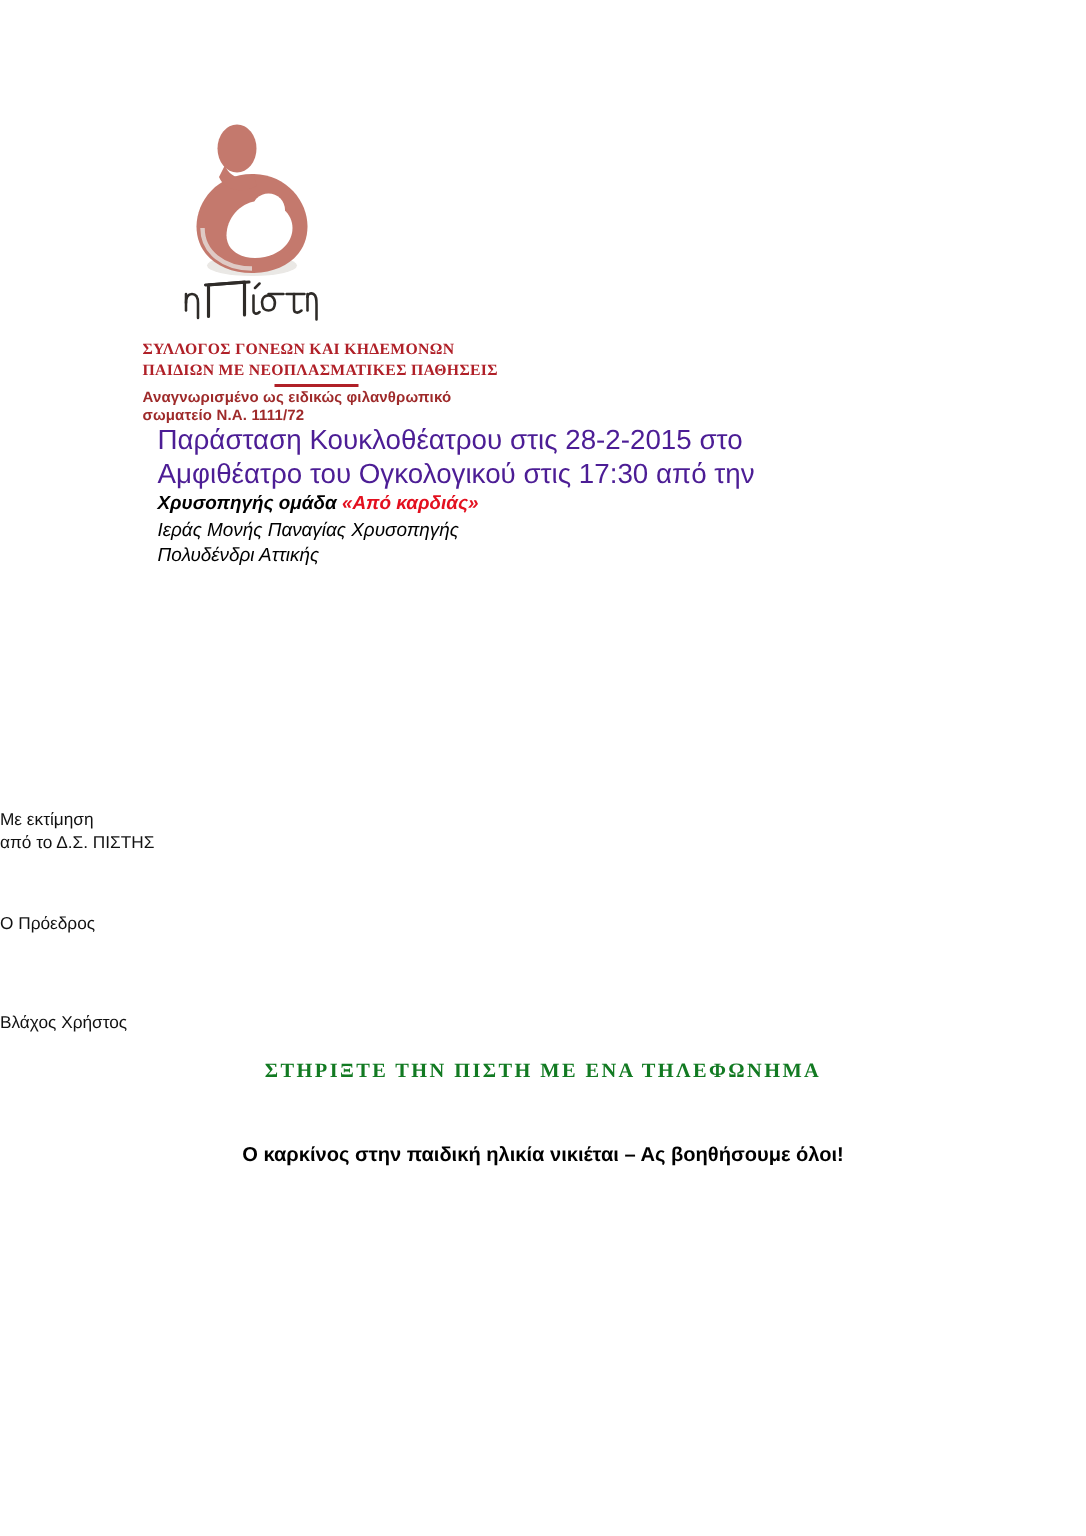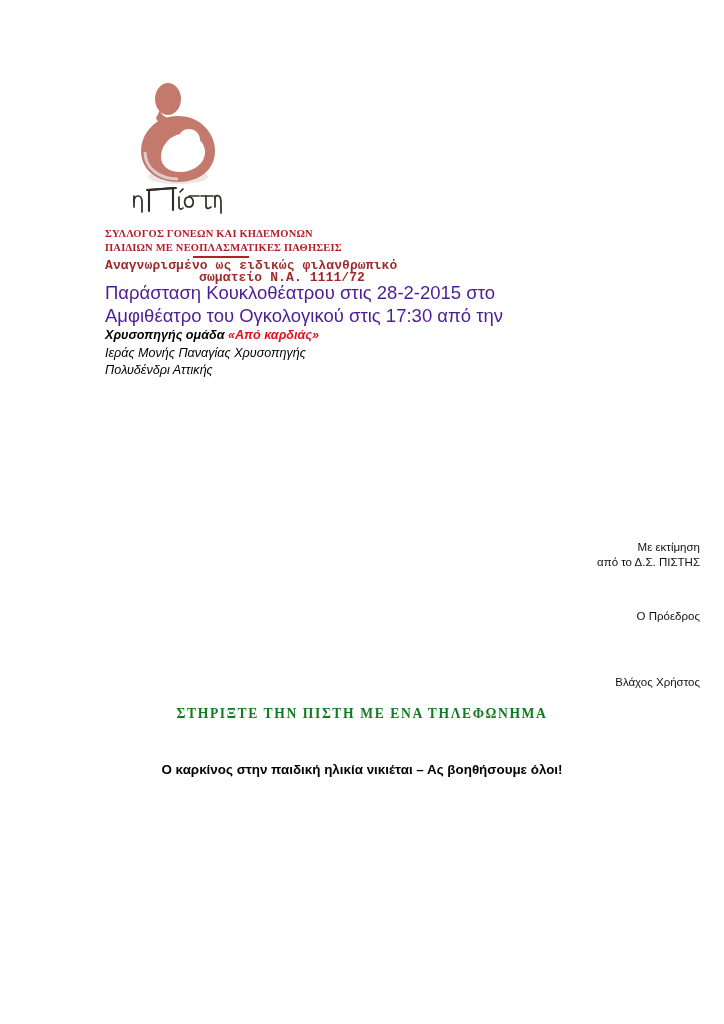--- a/index.html
+++ b/index.html
@@ -20,21 +20,21 @@
 
   .page {
     position: absolute;
     inset: 0;
     background: #ffffff;
   }
 
   
   .letterhead {
     position: absolute;
-    left: 105px;
+    left: 95px;
     top: 82px;
     width: 260px;
   }
 
   .logo-mark {
     width: 104px;
     height: 105px;
     position: relative;
     margin-left: 18px;
   }
@@ -58,27 +58,26 @@
     white-space: nowrap;
   }
   .org-rule {
     width: 56px;
     height: 1.6px;
     background: #b02028;
     margin: 2px 0 2px 88px;
   }
   .org-sub {
     color: #9e2a2a;
-    font-family: Liberation Mono, monospace;
-    font-weight: bold;
-    font-size: 13px;
+    font-family: Liberation Sans, sans-serif;
+    font-weight: bold;
+    font-size: 10px;
     line-height: 12px;
     letter-spacing: 0.1px;
     white-space: nowrap;
-    text-align: right;
   }
 
   
   .headline {
     position: absolute;
     left: 105px;
     top: 282px;
     width: 520px;
   }
   .headline-line {
@@ -99,21 +98,21 @@
   .subline.light { font-weight: normal; }
 
   
   .closing {
     position: absolute;
     left: 0;
     top: 540px;
     width: 724px;
   }
   .closing-line {
-    text-align: right;
+    text-align: left;
     font-size: 11.5px;
     line-height: 15px;
     color: #111111;
     padding-right: 24px;
   }
   .closing-president { margin-top: 39px; }
   .closing-name { margin-top: 51px; }
 
   
   .support {

